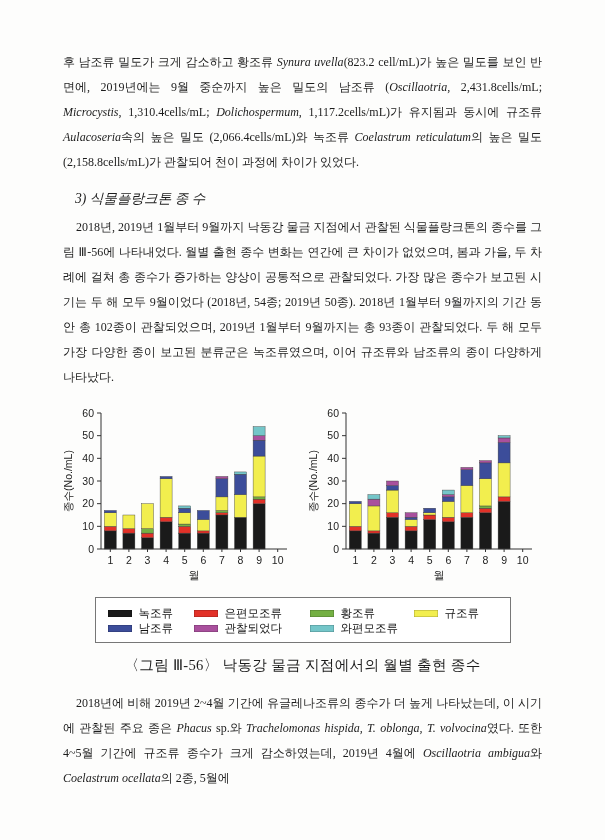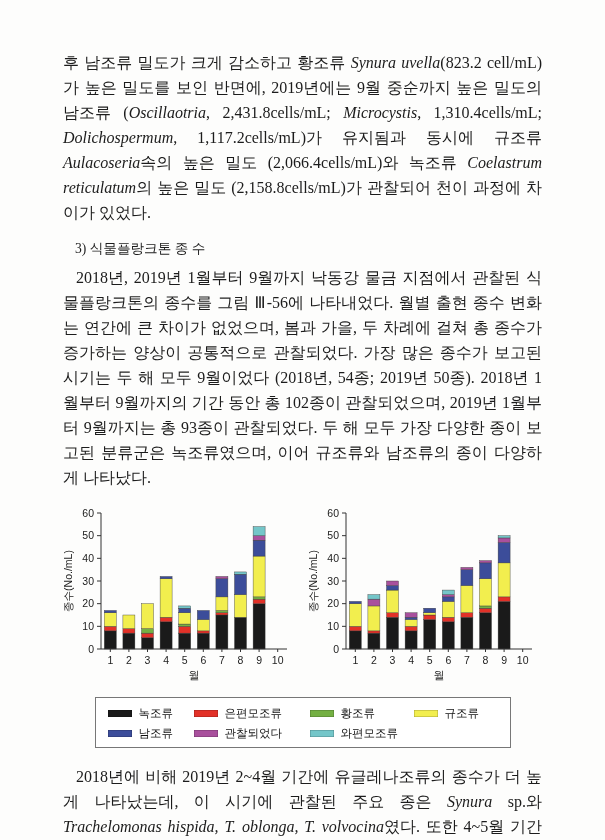--- a/index.html
+++ b/index.html
@@ -2,30 +2,30 @@
 <html><head>
 <meta charset="utf-8">
 <style>
   html,body{margin:0;padding:0;}
   body{
     width:605px;height:840px;background:#fdfdfc;
     font-family:"Liberation Serif", serif;color:#1c1c1c;
   }
   .page{position:relative;width:605px;height:840px;overflow:hidden;}
   .content{position:absolute;left:63px;top:50px;width:479px;}
-  .para{font-size:16px;line-height:25px;text-align:justify;margin:0;}
+  .para{font-size:12px;line-height:25px;text-align:justify;margin:0;}
   .para i{font-family:"Liberation Serif", serif;}
   .indent{text-indent:13px;}
-  .heading{font-size:13.6px;font-weight:normal;margin:15px 0 7px 0;padding-left:12px;}
+  .heading{font-size:13.6px;font-weight:normal;margin:15px 0 7px 0;padding-left:12px;font-style:italic;}
   figure{margin:17px 0 0 0;}
   .charts{display:flex;justify-content:space-between;width:479px;}
   .legend-box{
     border:1px solid #777;background:#fff;
     width:392px;margin:10px auto 0;padding:8px 10px 6px 12px;
-    display:grid;grid-template-columns:86px 116px 104px 86px;row-gap:5px;
+    display:grid;grid-template-columns:86px 116px 104px 86px;
   }
   .legend-item{display:flex;align-items:center;gap:7px;
     font-family:"Liberation Sans", sans-serif;font-size:11.5px;color:#111;}
   .swatch{width:24px;height:7px;flex:0 0 24px;box-shadow:inset 0 0 0 0.5px rgba(0,0,0,.3);}
   figcaption{text-align:center;font-size:14.6px;margin-top:13px;letter-spacing:0.3px;}
   .after-fig{margin-top:16px;}
   .page-number{position:absolute;bottom:19px;left:0;width:100%;text-align:center;font-size:12.5px;}
   svg text{font-family:"Liberation Sans", sans-serif;fill:#1c1c1c;}
 </style>
 </head>
@@ -232,18 +232,19 @@
           </div>
           <div class="legend-item">
             <span class="swatch" style="background: rgb(169, 80, 157);"></span>
             <span>관찰되었다</span>
           </div>
           <div class="legend-item">
             <span class="swatch" style="background: rgb(116, 198, 201);"></span>
             <span>와편모조류</span>
           </div>
         </div>
+      <figcaption>〈그림 Ⅲ-56〉 낙동강 물금 지점에서의 월별 출현 종수</figcaption>
     </figure>
 
-    <p class="para indent after-fig"><span>2018년에 비해 2019년 2~4월 기간에 유글레나조류의 종수가 더 높게 나타났는데, 이 시기에 관찰된 주요 종은 </span><i>Synura</i><span> sp.와 </span><i>Trachelomonas hispida, T. oblonga, T. volvocina</i><span>였다. 또한 4~5월 기간에 규조류 종수가 크게 감소하였는데, 2019년 4월에 </span><i>Oscillaotria ambigua</i><span>와 </span><i>Coelastrum ocellata</i><span>의 2종, 5월에</span></p>
+    <p class="para indent after-fig"><span>2018년에 비해 2019년 2~4월 기간에 유글레나조류의 종수가 더 높게 나타났는데, 이 시기에 관찰된 주요 종은 </span><i>Phacus</i><span> sp.와 </span><i>Trachelomonas hispida, T. oblonga, T. volvocina</i><span>였다. 또한 4~5월 기간에 규조류 종수가 크게 감소하였는데, 2019년 4월에 </span><i>Oscillaotria ambigua</i><span>와 </span><i>Coelastrum ocellata</i><span>의 2종, 5월에</span></p>
 
   </div>
 </div>
 
 </body></html>

